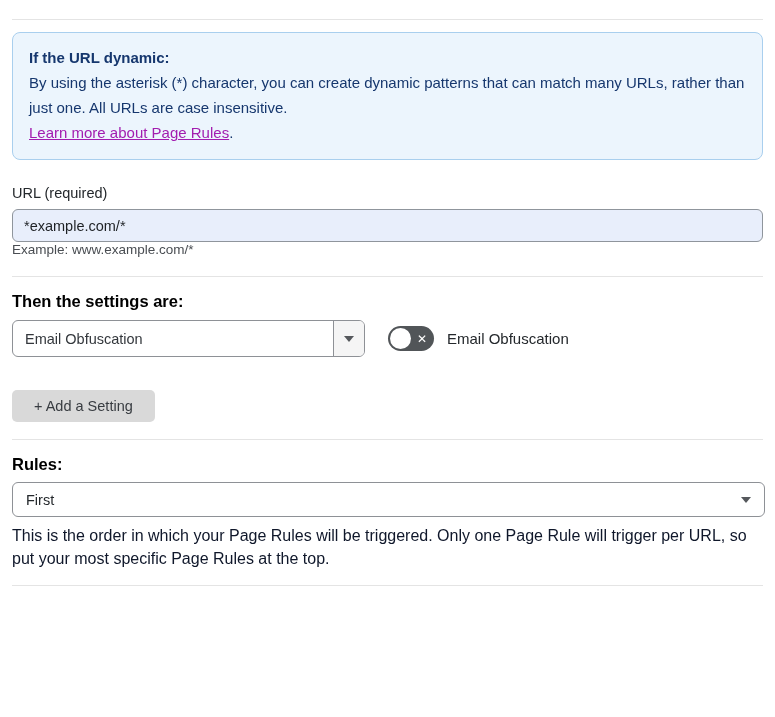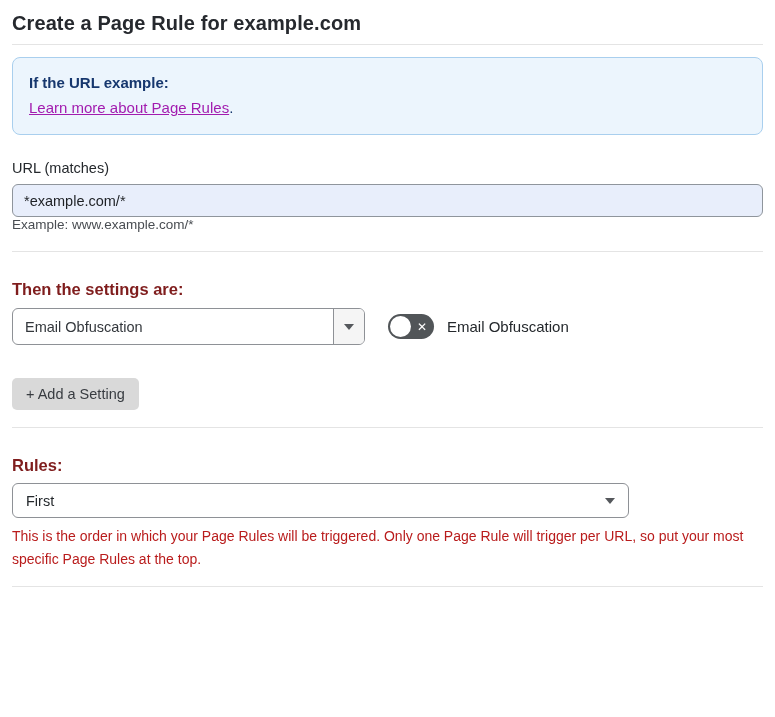--- a/index.html
+++ b/index.html
@@ -65,24 +65,24 @@
     font-family: "Liberation Sans", "DejaVu Sans", sans-serif;
     outline: none;
   }
   .helper-text {
     font-size: 13.5px;
     color: #494d52;
   }
   .divider.after-url { margin-top: 19px; }
 
   .section-heading {
-    margin-top: 28px;
+    margin-top: 15px;
     font-size: 16.5px;
     font-weight: 700;
-    color: #7f1d1d;
+    color: #000000;
   }
 
   
   .setting-row {
     margin-top: 9px;
     display: flex;
     align-items: center;
   }
   .select-box {
     display: flex;
@@ -151,67 +151,67 @@
     font-size: 15px;
     color: #24282c;
   }
 
   .add-setting-btn {
     margin-top: 33px;
     display: inline-block;
     background: #d9d9d9;
     border: none;
     border-radius: 5px;
-    padding: 8px 14px;
+    padding: 8px 22px;
     font-size: 14.5px;
     color: #383c41;
     font-family: "Liberation Sans", "DejaVu Sans", sans-serif;
     cursor: pointer;
   }
   .divider.after-settings { margin-top: 17px; }
 
   
   .order-select {
     margin-top: 8px;
-    width: 617px;
+    width: 753px;
     height: 35px;
     border: 1px solid #8e9196;
     border-radius: 6px;
     background: #ffffff;
     display: flex;
     align-items: center;
     justify-content: space-between;
     padding: 0 13px;
     font-size: 14.5px;
     color: #24282c;
     cursor: pointer;
   }
   .order-helper {
     margin-top: 7px;
-    font-size: 14px;
+    font-size: 16px;
     line-height: 23px;
-    color: #b91c1c;
+    color: #0f172a;
     max-width: 745px;
   }
   .divider.before-footer { margin-top: 15px; }
 </style>
 </head>
 <body>
 
 <div class="container">
 
-  <h1 class="page-title">Create a Page Rule for example.com</h1>
   <hr class="divider under-title">
 
   <div class="info-box">
-    <div class="info-heading">If the URL example:</div>
+    <div class="info-heading">If the URL dynamic:</div>
+    <div class="info-body">By using the asterisk (*) character, you can create dynamic patterns that can match many URLs, rather than just one. All URLs are case insensitive.</div>
     <div><a class="info-link">Learn more about Page Rules</a><span class="info-link-suffix">.</span></div>
   </div>
 
-  <div class="field-label">URL (matches)</div>
+  <div class="field-label">URL (required)</div>
   <input class="url-input" type="text" value="*example.com/*" style="">
   <div class="helper-text">Example: www.example.com/*</div>
 
   <hr class="divider after-url">
 
   <div class="section-heading">Then the settings are:</div>
 
   <div class="setting-row">
     <div class="select-box">
       <span class="select-value">Email Obfuscation</span>

